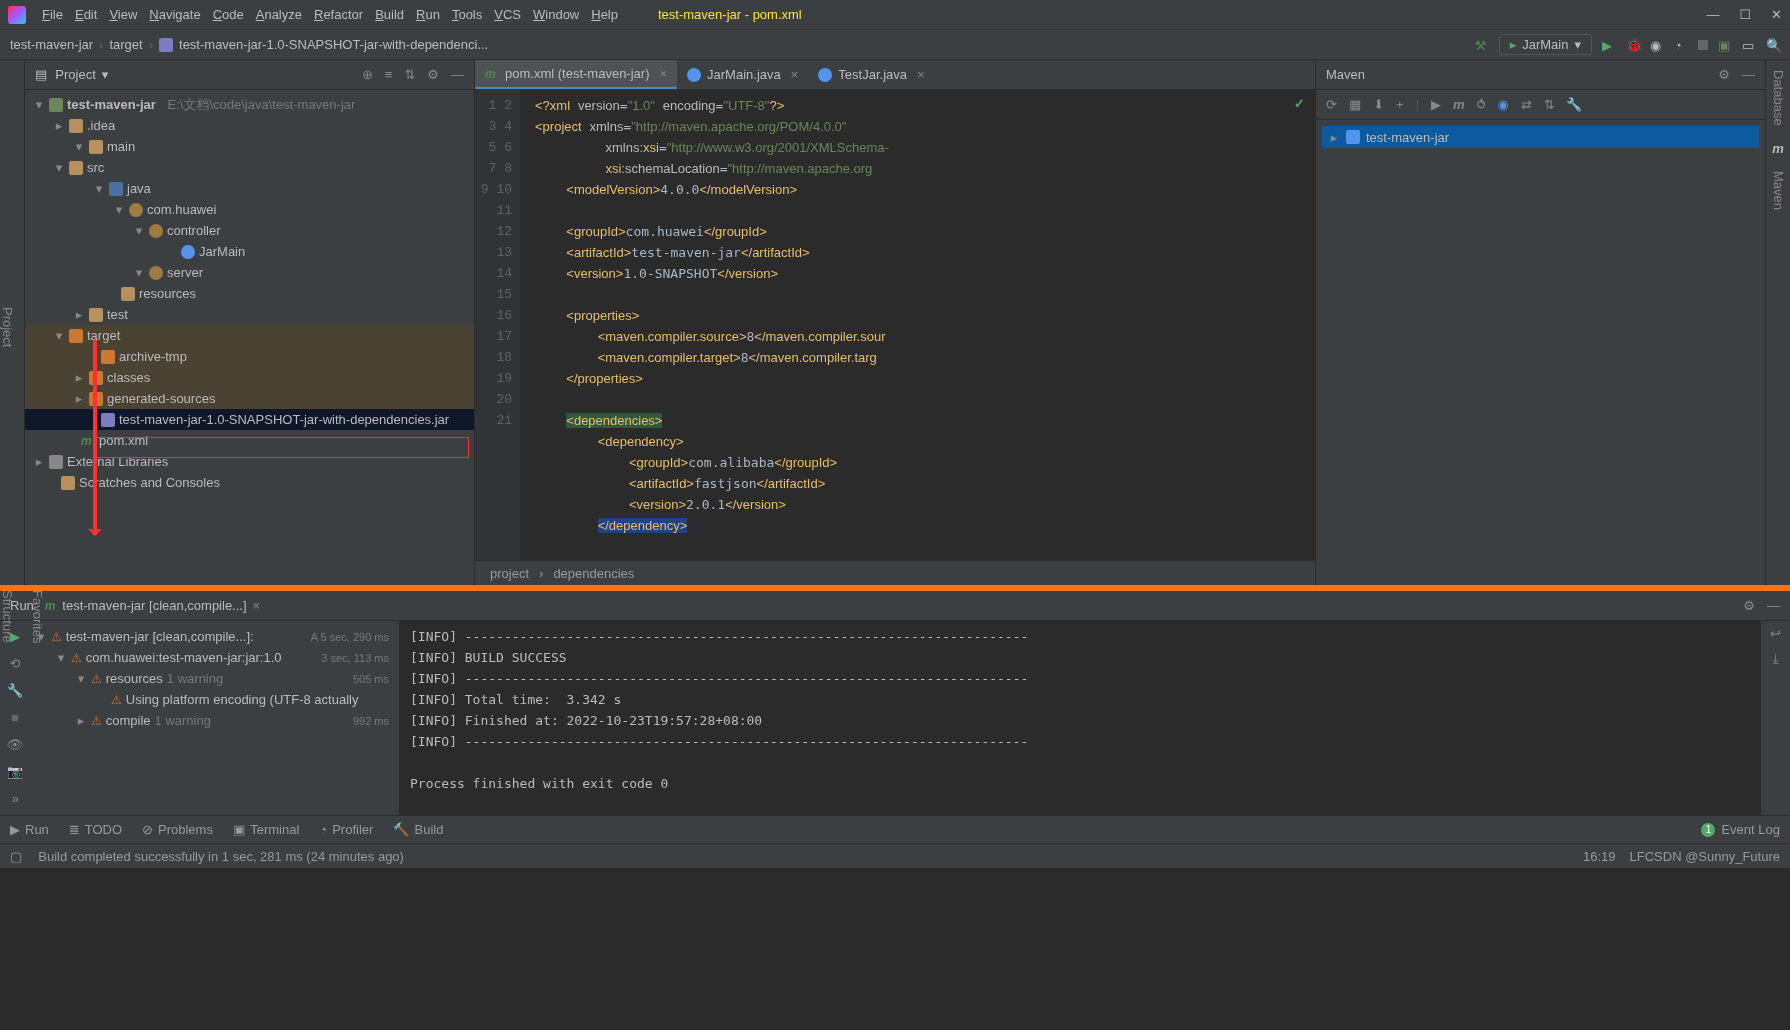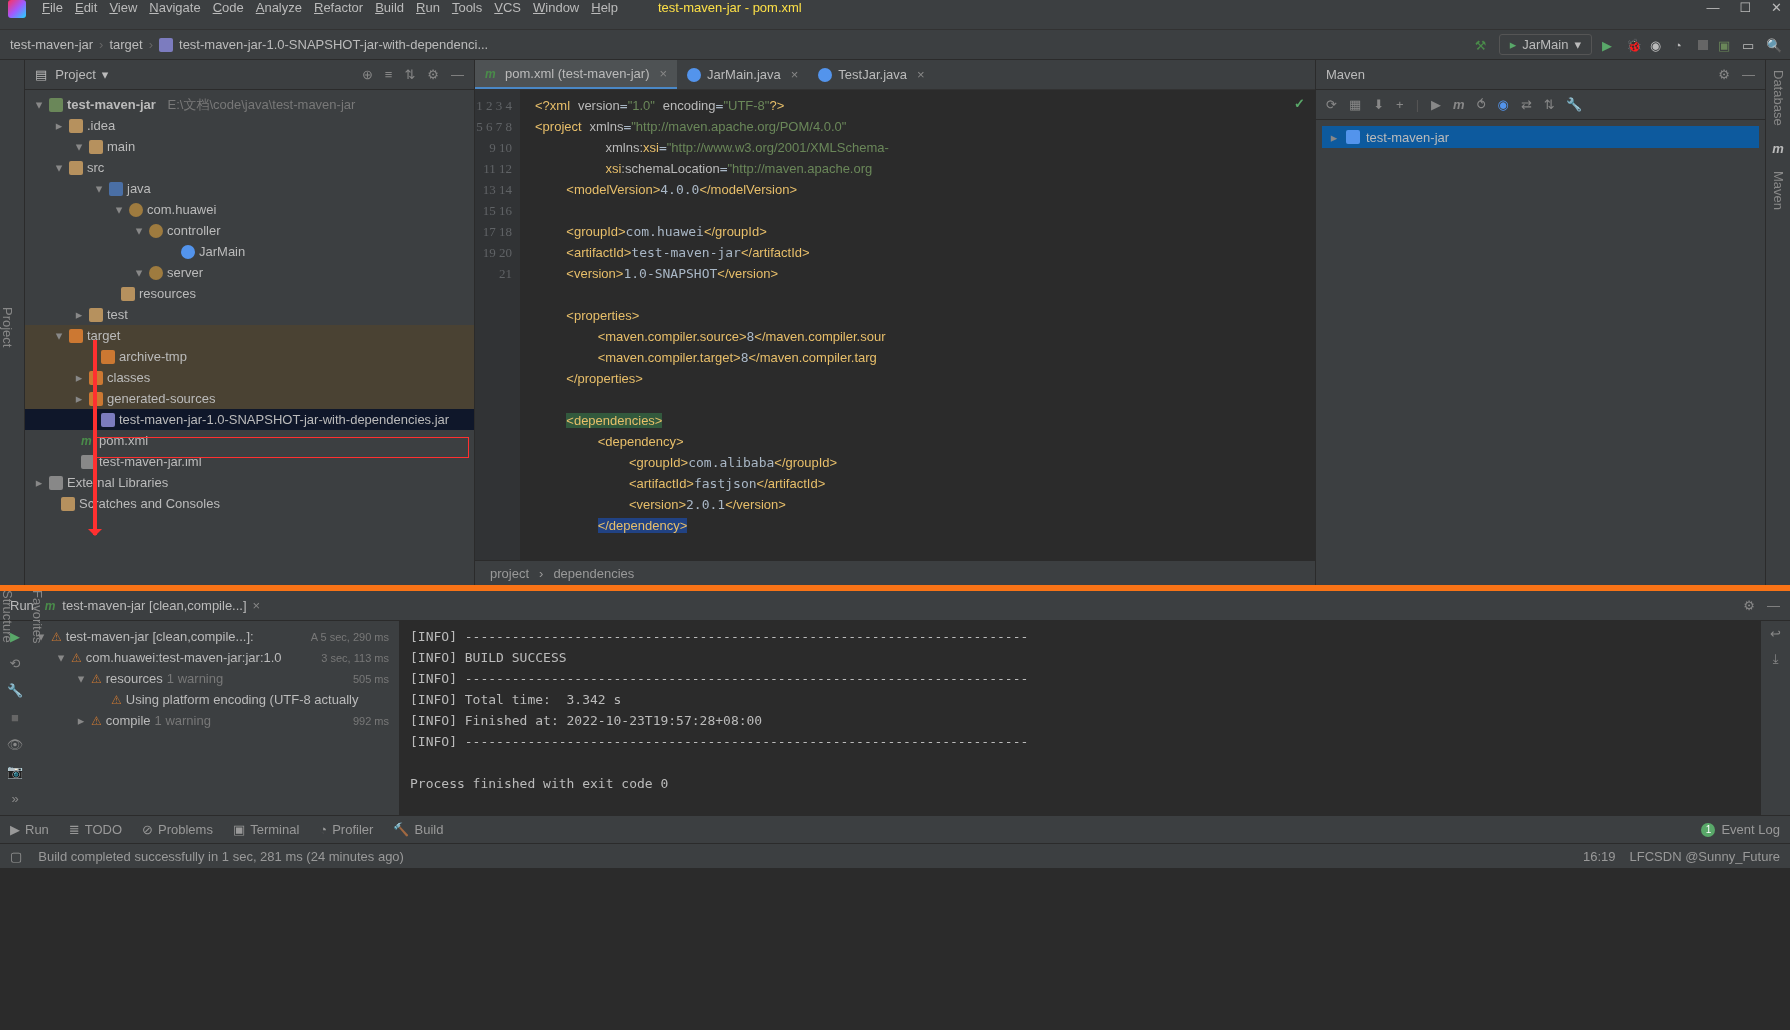--- a/index.html
+++ b/index.html
@@ -1,17 +1,17 @@
 <!DOCTYPE html>
 <html><head>
 <meta charset="utf-8">
 <style>
 *{box-sizing:border-box;margin:0;padding:0;font-family:"Segoe UI",Arial,sans-serif;font-size:13px;user-select:none}
 body{background:#2b2b2b;color:#bbb;overflow:hidden;width:1790px;height:1030px;position:relative}
-.titlebar{height:30px;background:#3c3f41;display:flex;padding:0 8px;gap:16px;border-bottom:1px solid #323232}
+.titlebar{height:30px;background:#3c3f41;display:flex;align-items:center;padding:0 8px;gap:16px;border-bottom:1px solid #323232}
 .logo{width:18px;height:18px;background:linear-gradient(135deg,#fe315d 0%,#a259ff 50%,#21d4fd 100%);border-radius:3px}
 .menubar{display:flex;gap:12px;color:#bbb}
 .menubar span{cursor:pointer}
 .menubar span u{text-decoration:underline}
 .title-center{flex:1;text-align:left;color:#fde047;margin-left:24px}
 .win-controls{display:flex;gap:20px;color:#bbb;font-size:14px}
 .navbar{height:30px;background:#3c3f41;display:flex;align-items:center;padding:0 10px;border-bottom:1px solid #2b2b2b}
 .breadcrumb{display:flex;align-items:center;gap:6px;color:#bbb}
 .breadcrumb .sep{color:#666}
 .nav-right{margin-left:auto;display:flex;align-items:center;gap:10px}
@@ -49,21 +49,21 @@
 .path-dim{color:#787878}
 .red-arrow{position:absolute;left:68px;top:250px;width:4px;height:195px;background:#ff3030;z-index:5;pointer-events:none}
 .red-arrow::after{content:"";position:absolute;bottom:-8px;left:-5px;border:7px solid transparent;border-top-color:#ff3030}
 .red-box{position:absolute;left:70px;top:347px;right:5px;height:21px;border:1px solid #ff3030;z-index:5;pointer-events:none}
 .editor-area{flex:1;display:flex;flex-direction:column;background:#2b2b2b}
 .tabs{height:30px;display:flex;align-items:center;background:#3c3f41;border-bottom:1px solid #323232}
 .tab{height:100%;display:flex;align-items:center;padding:0 10px;gap:6px;color:#bbb;cursor:pointer}
 .tab.active{background:#4e5254;border-bottom:2px solid #4a88c7}
 .tab .close{color:#888;margin-left:4px}
 .editor-body{flex:1;display:flex;overflow:hidden;position:relative}
-.gutter{width:45px;background:#313335;color:#606366;text-align:right;padding:5px 8px 5px 0;font-family:Liberation Serif, serif;font-size:13px;line-height:21px}
+.gutter{width:45px;background:#313335;color:#606366;text-align:right;padding:5px 8px 5px 0;font-family:Liberation Mono, monospace;font-size:13px;line-height:21px}
 .code{flex:1;padding:5px 0 5px 15px;font-family:Consolas,monospace;font-size:13px;line-height:21px;white-space:pre;overflow:hidden;color:#a9b7c6}
 .tag{color:#e8bf6a}
 .attr{color:#bababa}
 .str{color:#6a8759}
 .check{position:absolute;top:6px;right:10px;color:#59a869;font-weight:bold}
 .hl{background:#214283}
 .hl2{background:#32593d}
 .breadcrumb-bot{height:25px;background:#3c3f41;display:flex;align-items:center;padding:0 15px;gap:10px;color:#999;border-top:1px solid #2b2b2b}
 .maven-panel{width:450px;background:#3c3f41;border-left:1px solid #2b2b2b}
 .maven-toolbar{height:30px;display:flex;align-items:center;gap:12px;padding:0 10px;border-bottom:1px solid #2b2b2b;color:#888}
@@ -236,25 +236,20 @@
       <div class="tree-row selected" style="padding-left:60px">
           <span class="arrow-no"></span>
           <span class="fi fi-jar"></span>
           <span>test-maven-jar-1.0-SNAPSHOT-jar-with-dependencies.jar</span>
         </div>
       <div class="tree-row" style="padding-left:40px">
           <span class="arrow-no"></span>
           <span class="fi fi-xml">m</span>
           <span>pom.xml</span>
         </div>
-      <div class="tree-row" style="padding-left:40px">
-          <span class="arrow-no"></span>
-          <span class="fi fi-lib"></span>
-          <span>test-maven-jar.iml</span>
-        </div>
       <div class="tree-row" style="padding-left:8px">
           <span class="arrow-rt"></span>
           <span class="fi fi-lib"></span>
           <span>External Libraries</span>
         </div>
       <div class="tree-row" style="padding-left:20px">
           <span class="arrow-no"></span>
           <span class="fi fi-dir"></span>
           <span>Scratches and Consoles</span>
         </div>

